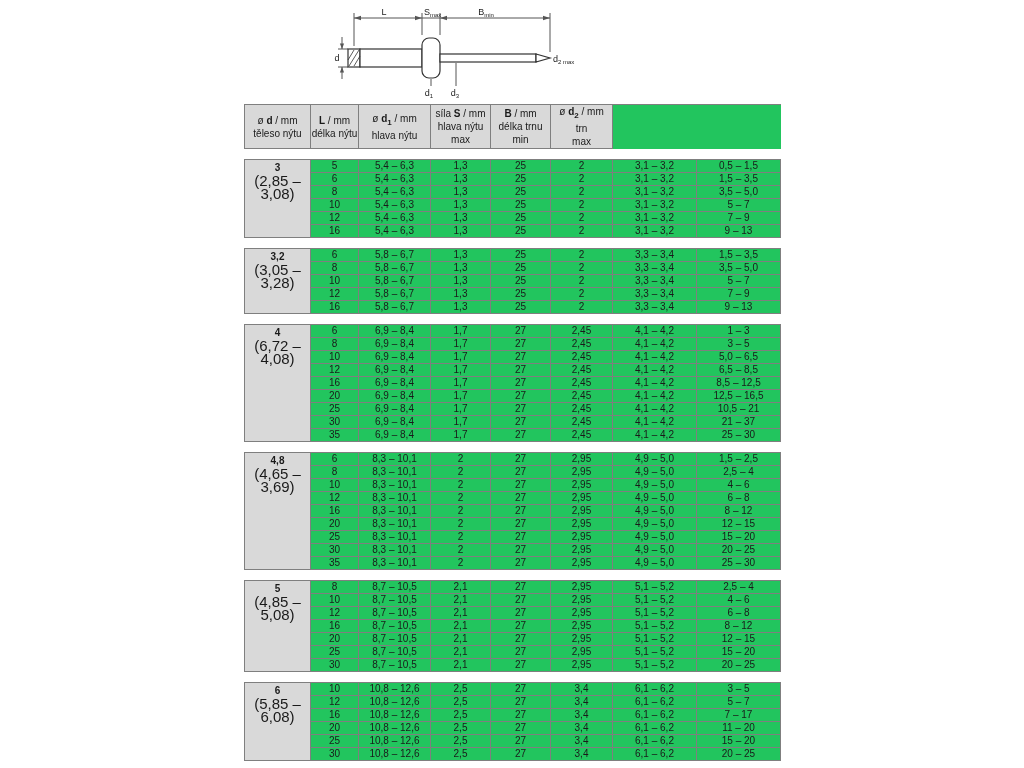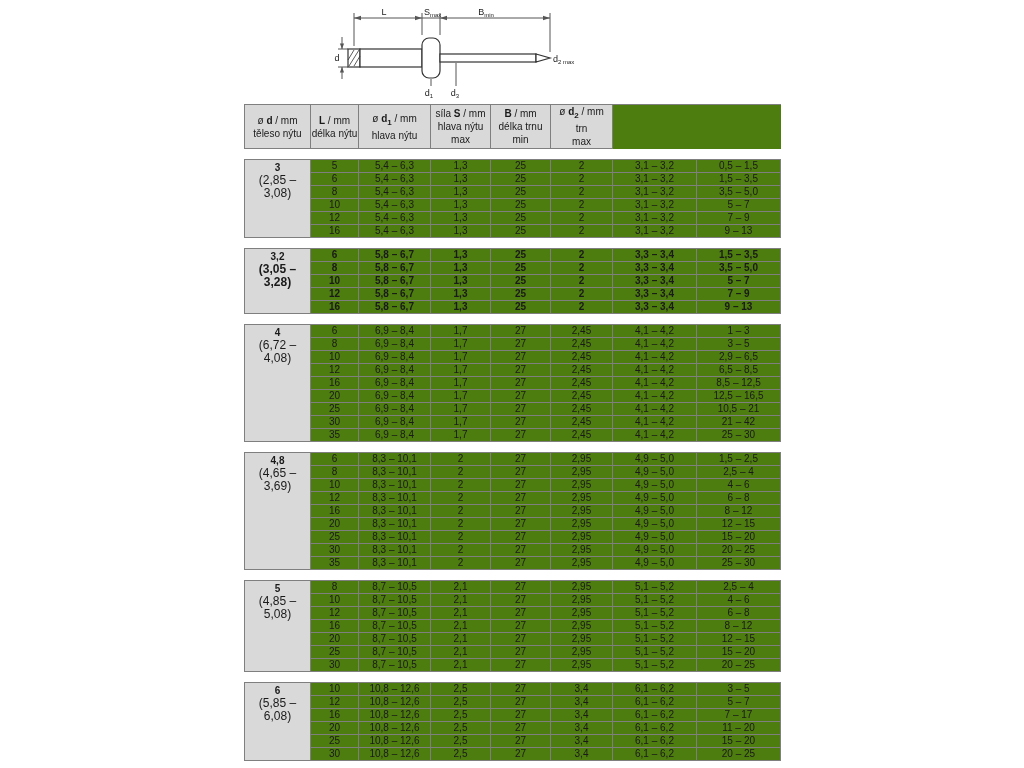--- a/index.html
+++ b/index.html
@@ -11,21 +11,21 @@
   .diagram { position:absolute; top:6px; left:334px; width:262px; height:94px; }
   .diagram svg { width:100%; height:100%; }
 
   .tbl-wrap { position:absolute; top:104px; left:244px; }
 
   .grid8 {
     display:grid;
     grid-template-columns:66px 48px 72px 60px 60px 62px 84px 84px;
     border-top:1px solid #7f7f7f;
     border-left:1px solid #7f7f7f;
-    background:#4d7c0f;
+    background:#22c55e;
     margin-bottom:10px;
   }
   .header { grid-auto-rows:44px; }
 
   .hcell {
     background:#d9d9d9;
     border-right:1px solid #7f7f7f;
     border-bottom:1px solid #7f7f7f;
     display:flex; flex-direction:column; justify-content:center; align-items:center;
     text-align:center; font-size:10px; line-height:13px; padding:1px 0;
@@ -43,21 +43,21 @@
   }
 
   .glabel {
     grid-column:1;
     background:#d9d9d9;
     border-right:1px solid #7f7f7f;
     border-bottom:1px solid #7f7f7f;
     text-align:center; font-size:10px; line-height:13px; padding-top:1px;
   }
   .glabel b { display:block; font-size:10px; }
-  .glabel .rng { display:block; font-size:12px; }
+  .glabel .rng { display:block; font-size:15px; }
 </style>
 </head>
 <body>
 
 <div class="diagram">
   <svg viewBox="0 0 262 94">
 
     <g stroke="#555" stroke-width="1" fill="none">
       <line x1="20" y1="12" x2="216" y2="12"></line>
       <line x1="20" y1="7" x2="20" y2="40"></line>
@@ -179,21 +179,21 @@
         <div class="cell">3,1 – 3,2</div>
         <div class="cell">7 – 9</div>
         <div class="cell">16</div>
         <div class="cell">5,4 – 6,3</div>
         <div class="cell">1,3</div>
         <div class="cell">25</div>
         <div class="cell">2</div>
         <div class="cell">3,1 – 3,2</div>
         <div class="cell">9 – 13</div>
       </div>
-      <div class="grid8 gtable" style="grid-template-rows: repeat(5, 13px); font-weight: bold;">
+      <div class="grid8 gtable" style="grid-template-rows: repeat(5, 13px);">
         <div class="glabel" style="grid-row: 1 / span 5;">
           <b>3,2</b>
           <span class="rng">(3,05 – 3,28)</span>
         </div>
         <div class="cell">6</div>
         <div class="cell">5,8 – 6,7</div>
         <div class="cell">1,3</div>
         <div class="cell">25</div>
         <div class="cell">2</div>
         <div class="cell">3,3 – 3,4</div>
@@ -245,21 +245,21 @@
         <div class="cell">27</div>
         <div class="cell">2,45</div>
         <div class="cell">4,1 – 4,2</div>
         <div class="cell">3 – 5</div>
         <div class="cell">10</div>
         <div class="cell">6,9 – 8,4</div>
         <div class="cell">1,7</div>
         <div class="cell">27</div>
         <div class="cell">2,45</div>
         <div class="cell">4,1 – 4,2</div>
-        <div class="cell">2,9 – 6,5</div>
+        <div class="cell">5,0 – 6,5</div>
         <div class="cell">12</div>
         <div class="cell">6,9 – 8,4</div>
         <div class="cell">1,7</div>
         <div class="cell">27</div>
         <div class="cell">2,45</div>
         <div class="cell">4,1 – 4,2</div>
         <div class="cell">6,5 – 8,5</div>
         <div class="cell">16</div>
         <div class="cell">6,9 – 8,4</div>
         <div class="cell">1,7</div>
@@ -280,21 +280,21 @@
         <div class="cell">27</div>
         <div class="cell">2,45</div>
         <div class="cell">4,1 – 4,2</div>
         <div class="cell">10,5 – 21</div>
         <div class="cell">30</div>
         <div class="cell">6,9 – 8,4</div>
         <div class="cell">1,7</div>
         <div class="cell">27</div>
         <div class="cell">2,45</div>
         <div class="cell">4,1 – 4,2</div>
-        <div class="cell">21 – 42</div>
+        <div class="cell">21 – 37</div>
         <div class="cell">35</div>
         <div class="cell">6,9 – 8,4</div>
         <div class="cell">1,7</div>
         <div class="cell">27</div>
         <div class="cell">2,45</div>
         <div class="cell">4,1 – 4,2</div>
         <div class="cell">25 – 30</div>
       </div>
       <div class="grid8 gtable" style="grid-template-rows: repeat(9, 13px);">
         <div class="glabel" style="grid-row: 1 / span 9;">

